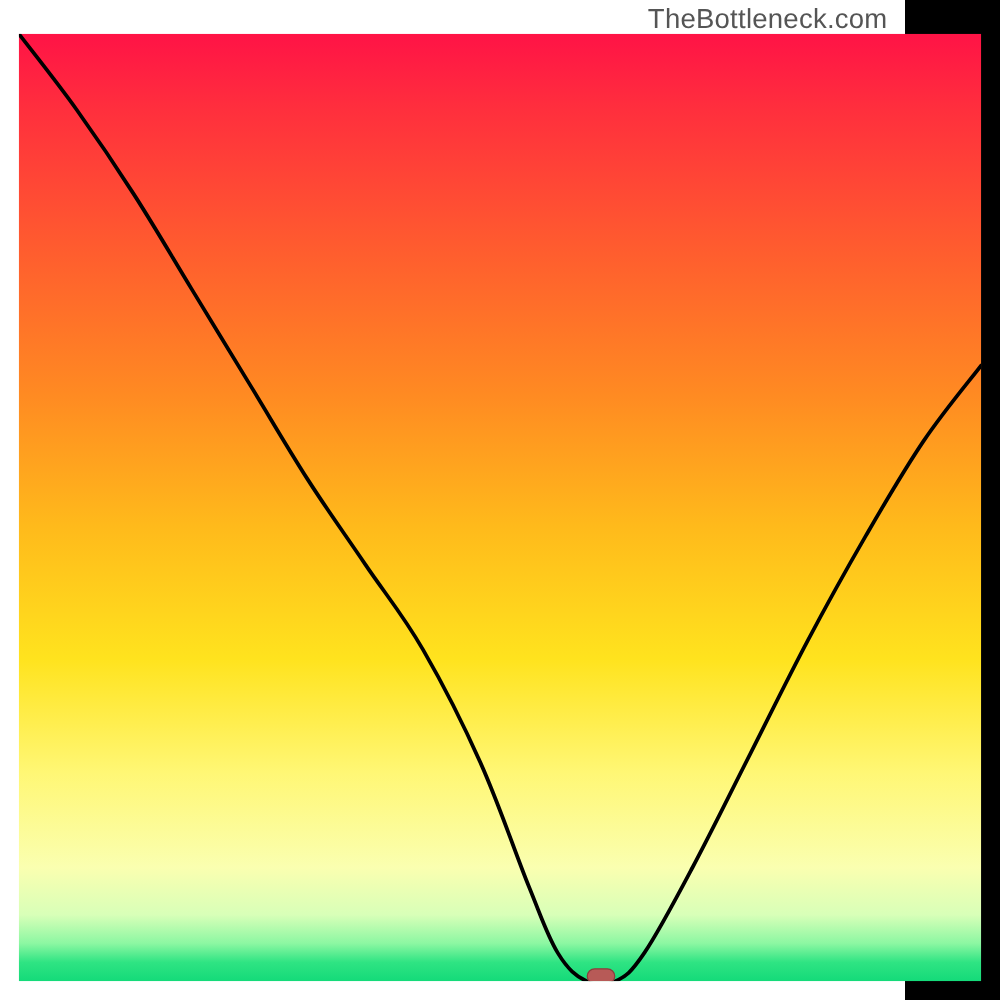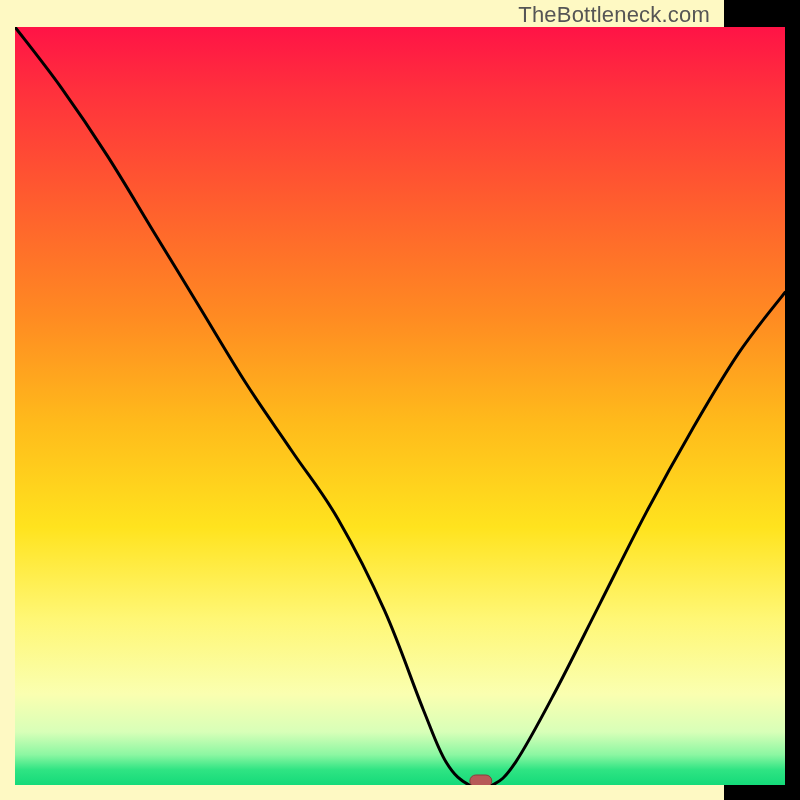--- a/index.html
+++ b/index.html
@@ -8,21 +8,21 @@
     width: 800px;
     height: 800px;
     background: #000;
     font-family: Arial, Helvetica, sans-serif;
     overflow: hidden;
   }
   .frame {
     position: relative;
     width: 724px;
     height: 800px;
-    background: #fef9c3;
+    background: #ffffff;
   }
   .watermark {
     position: absolute;
     top: 2px;
     right: 14px;
     color: #555;
     font-size: 22px;
     font-weight: 500;
     letter-spacing: 0.2px;
     z-index: 10;

